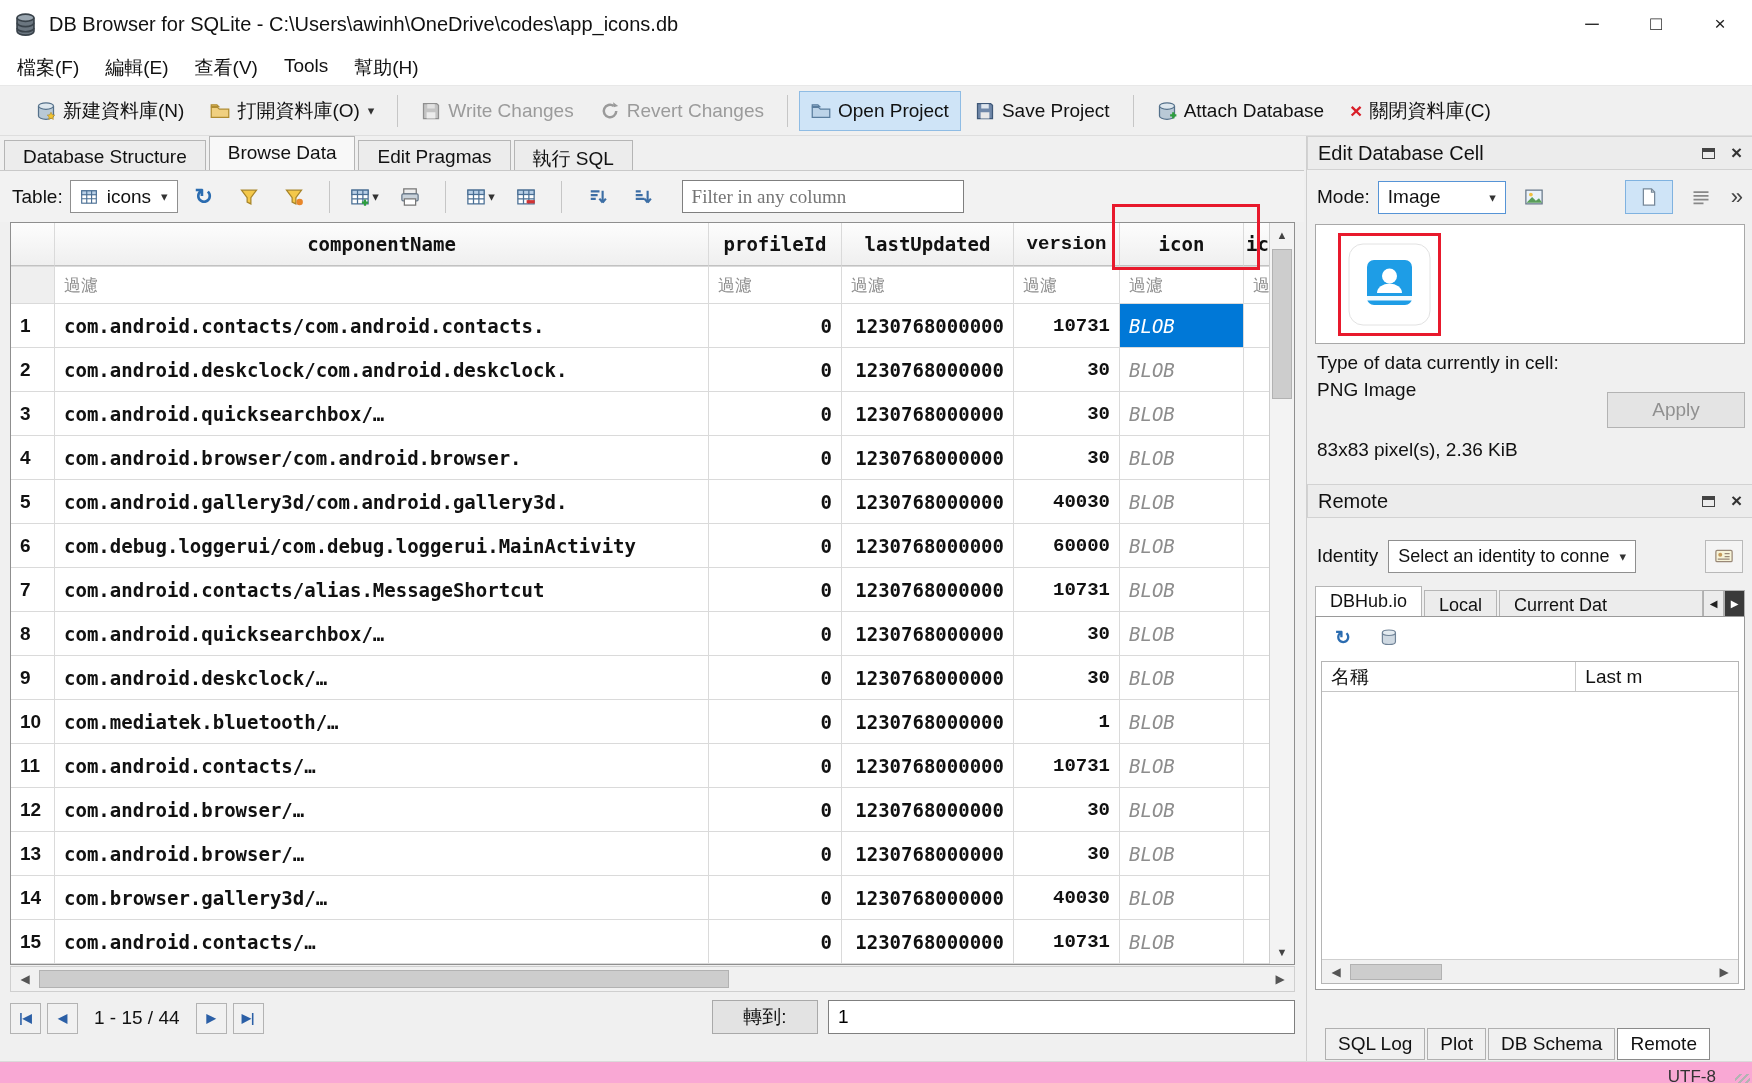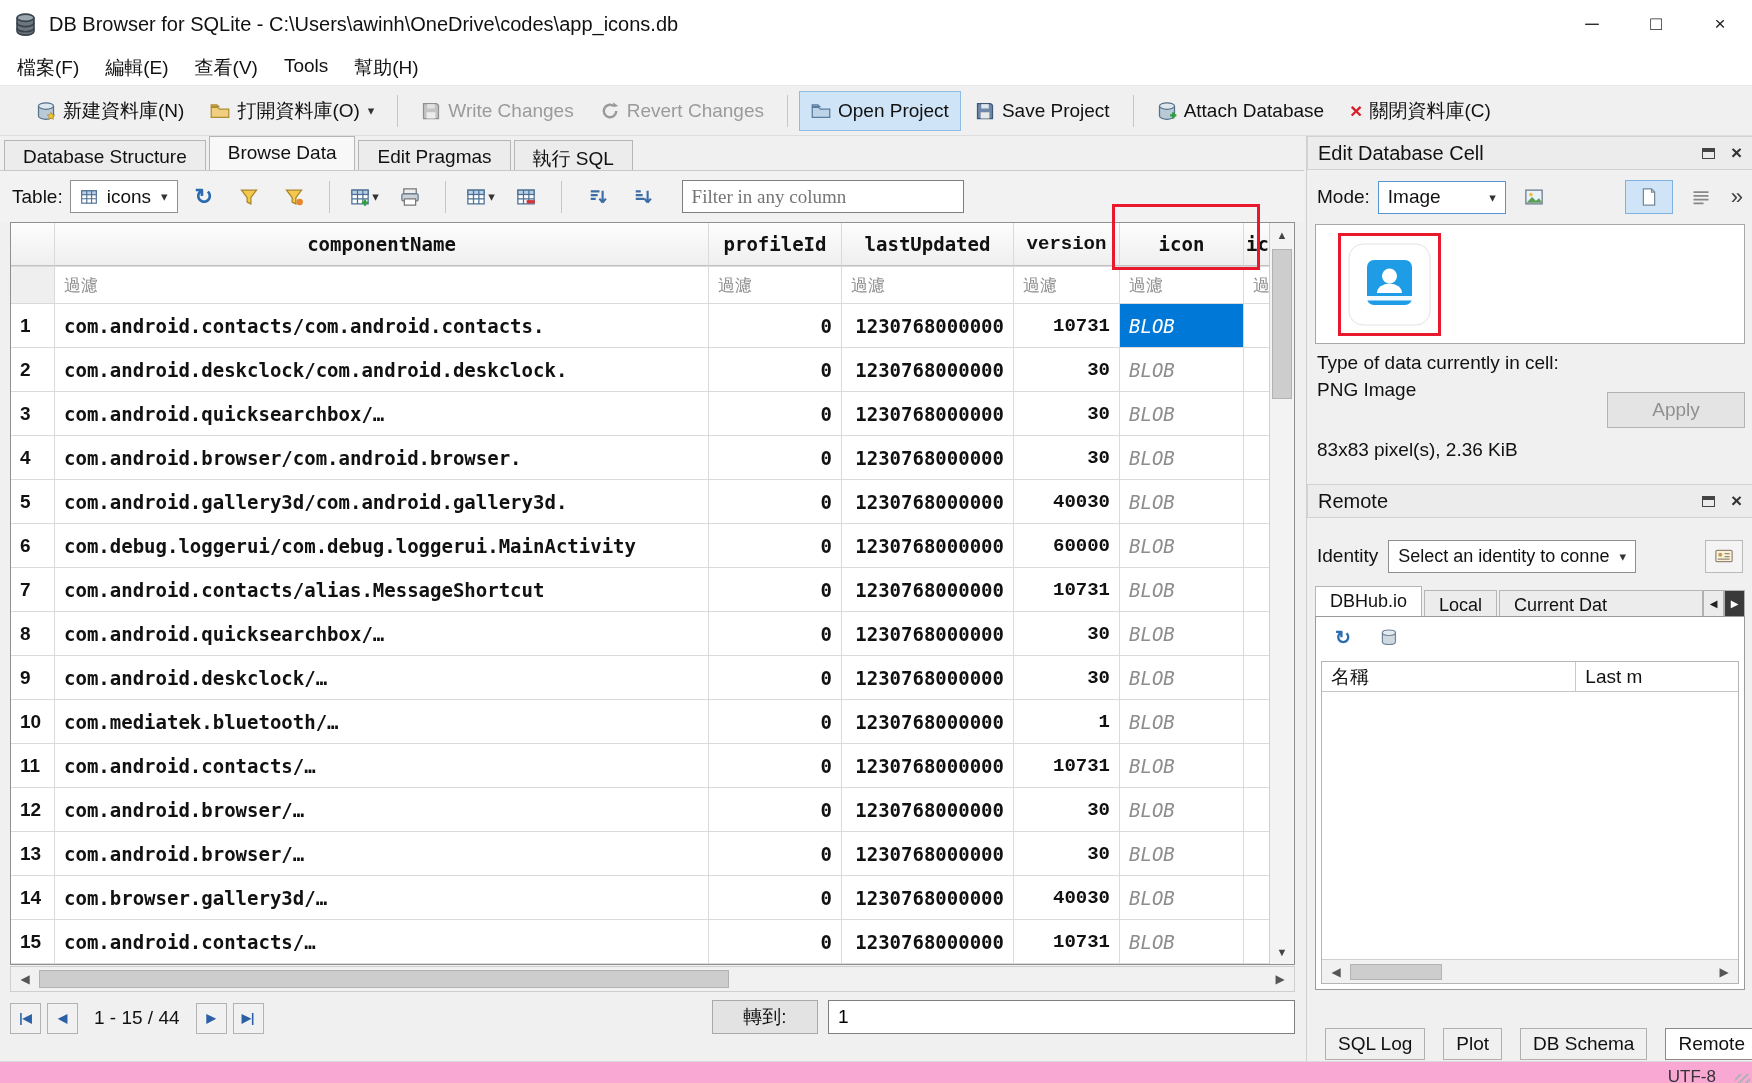--- a/index.html
+++ b/index.html
@@ -109,21 +109,21 @@
   #remote-icons{display:flex;gap:8px;padding:6px 8px;height:40px;align-items:center;}
   #remote-table{position:absolute;left:5px;top:44px;right:5px;bottom:5px;border:1px solid #b5b5b5;background:#fff;overflow:hidden;display:flex;flex-direction:column;}
   #remote-thead{display:flex;height:30px;border-bottom:1px solid #c5c5c5;}
   .rth{display:flex;align-items:center;padding:0 9px;font-size:19px;border-right:1px solid #c9c9c9;overflow:hidden;white-space:nowrap;}
   .rth.c1{width:268px;}
   .rth.c2{width:170px;border-right:none;}
   #remote-tbody{flex:1;background:#fff;}
   #remote-hscroll{height:24px;border-top:1px solid #cfcfcf;background:#f1f1f1;display:flex;align-items:center;}
   #remote-hthumb{height:16px;width:92px;background:#cdcdcd;border:1px solid #b2b2b2;}
 
-  #bottom-tabs{left:0;top:886px;width:446px;height:43px;display:flex;align-items:center;padding-left:18px;gap:18px;}
+  #bottom-tabs{left:0;top:886px;width:446px;height:43px;display:flex;align-items:center;padding-left:18px;gap:2px;}
   .btab{padding:4px 12px;font-size:19px;border:1px solid #b0b0b0;background:#f0f0f0;white-space:nowrap;}
   .btab.active{background:#fff;border:1px solid #8a8a8a;}
 
   
   #statusbar{left:0;top:1053px;width:1752px;height:30px;background:#f9a8d4;border-top:1px solid #dadada;display:flex;align-items:center;justify-content:flex-end;margin-top:8px;}
   #encoding{font-size:17px;color:#333;margin-right:28px;padding:2px 8px;}
   #grip{position:absolute;right:2px;bottom:2px;width:15px;height:15px;
         background:repeating-linear-gradient(135deg,transparent 0 3px,#b3b3b3 3px 5px);}
 </style>
 </head>

